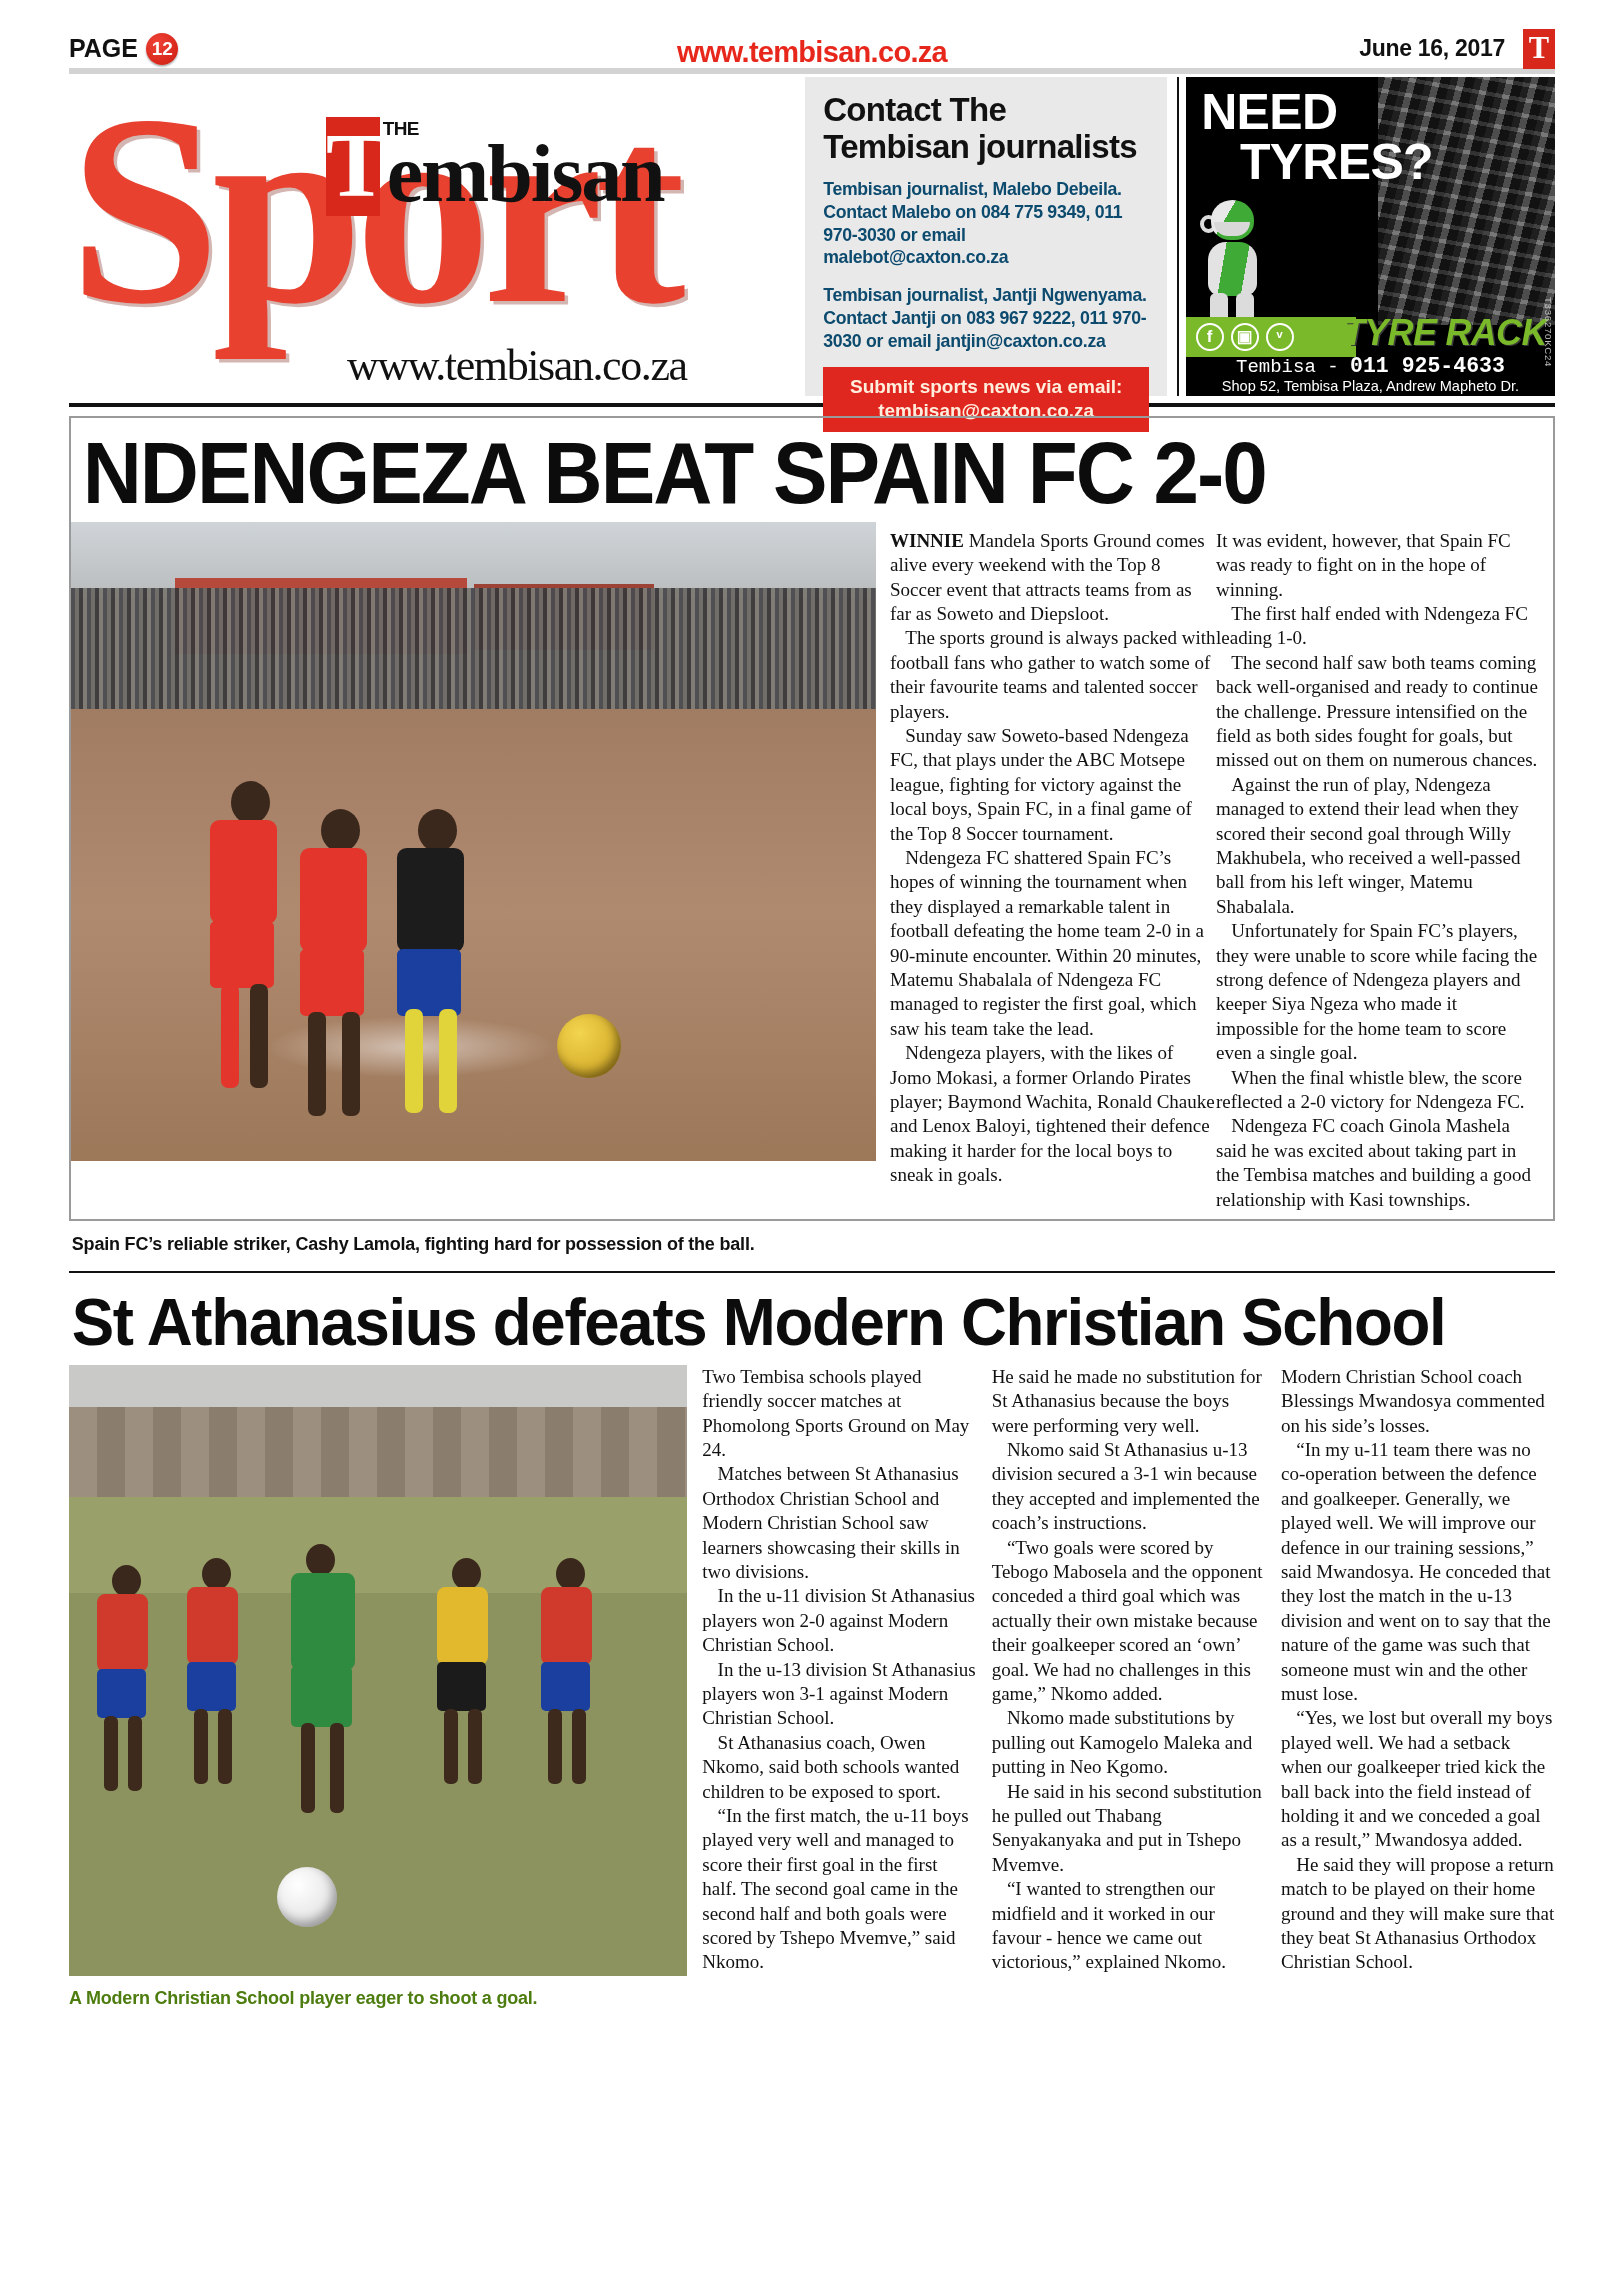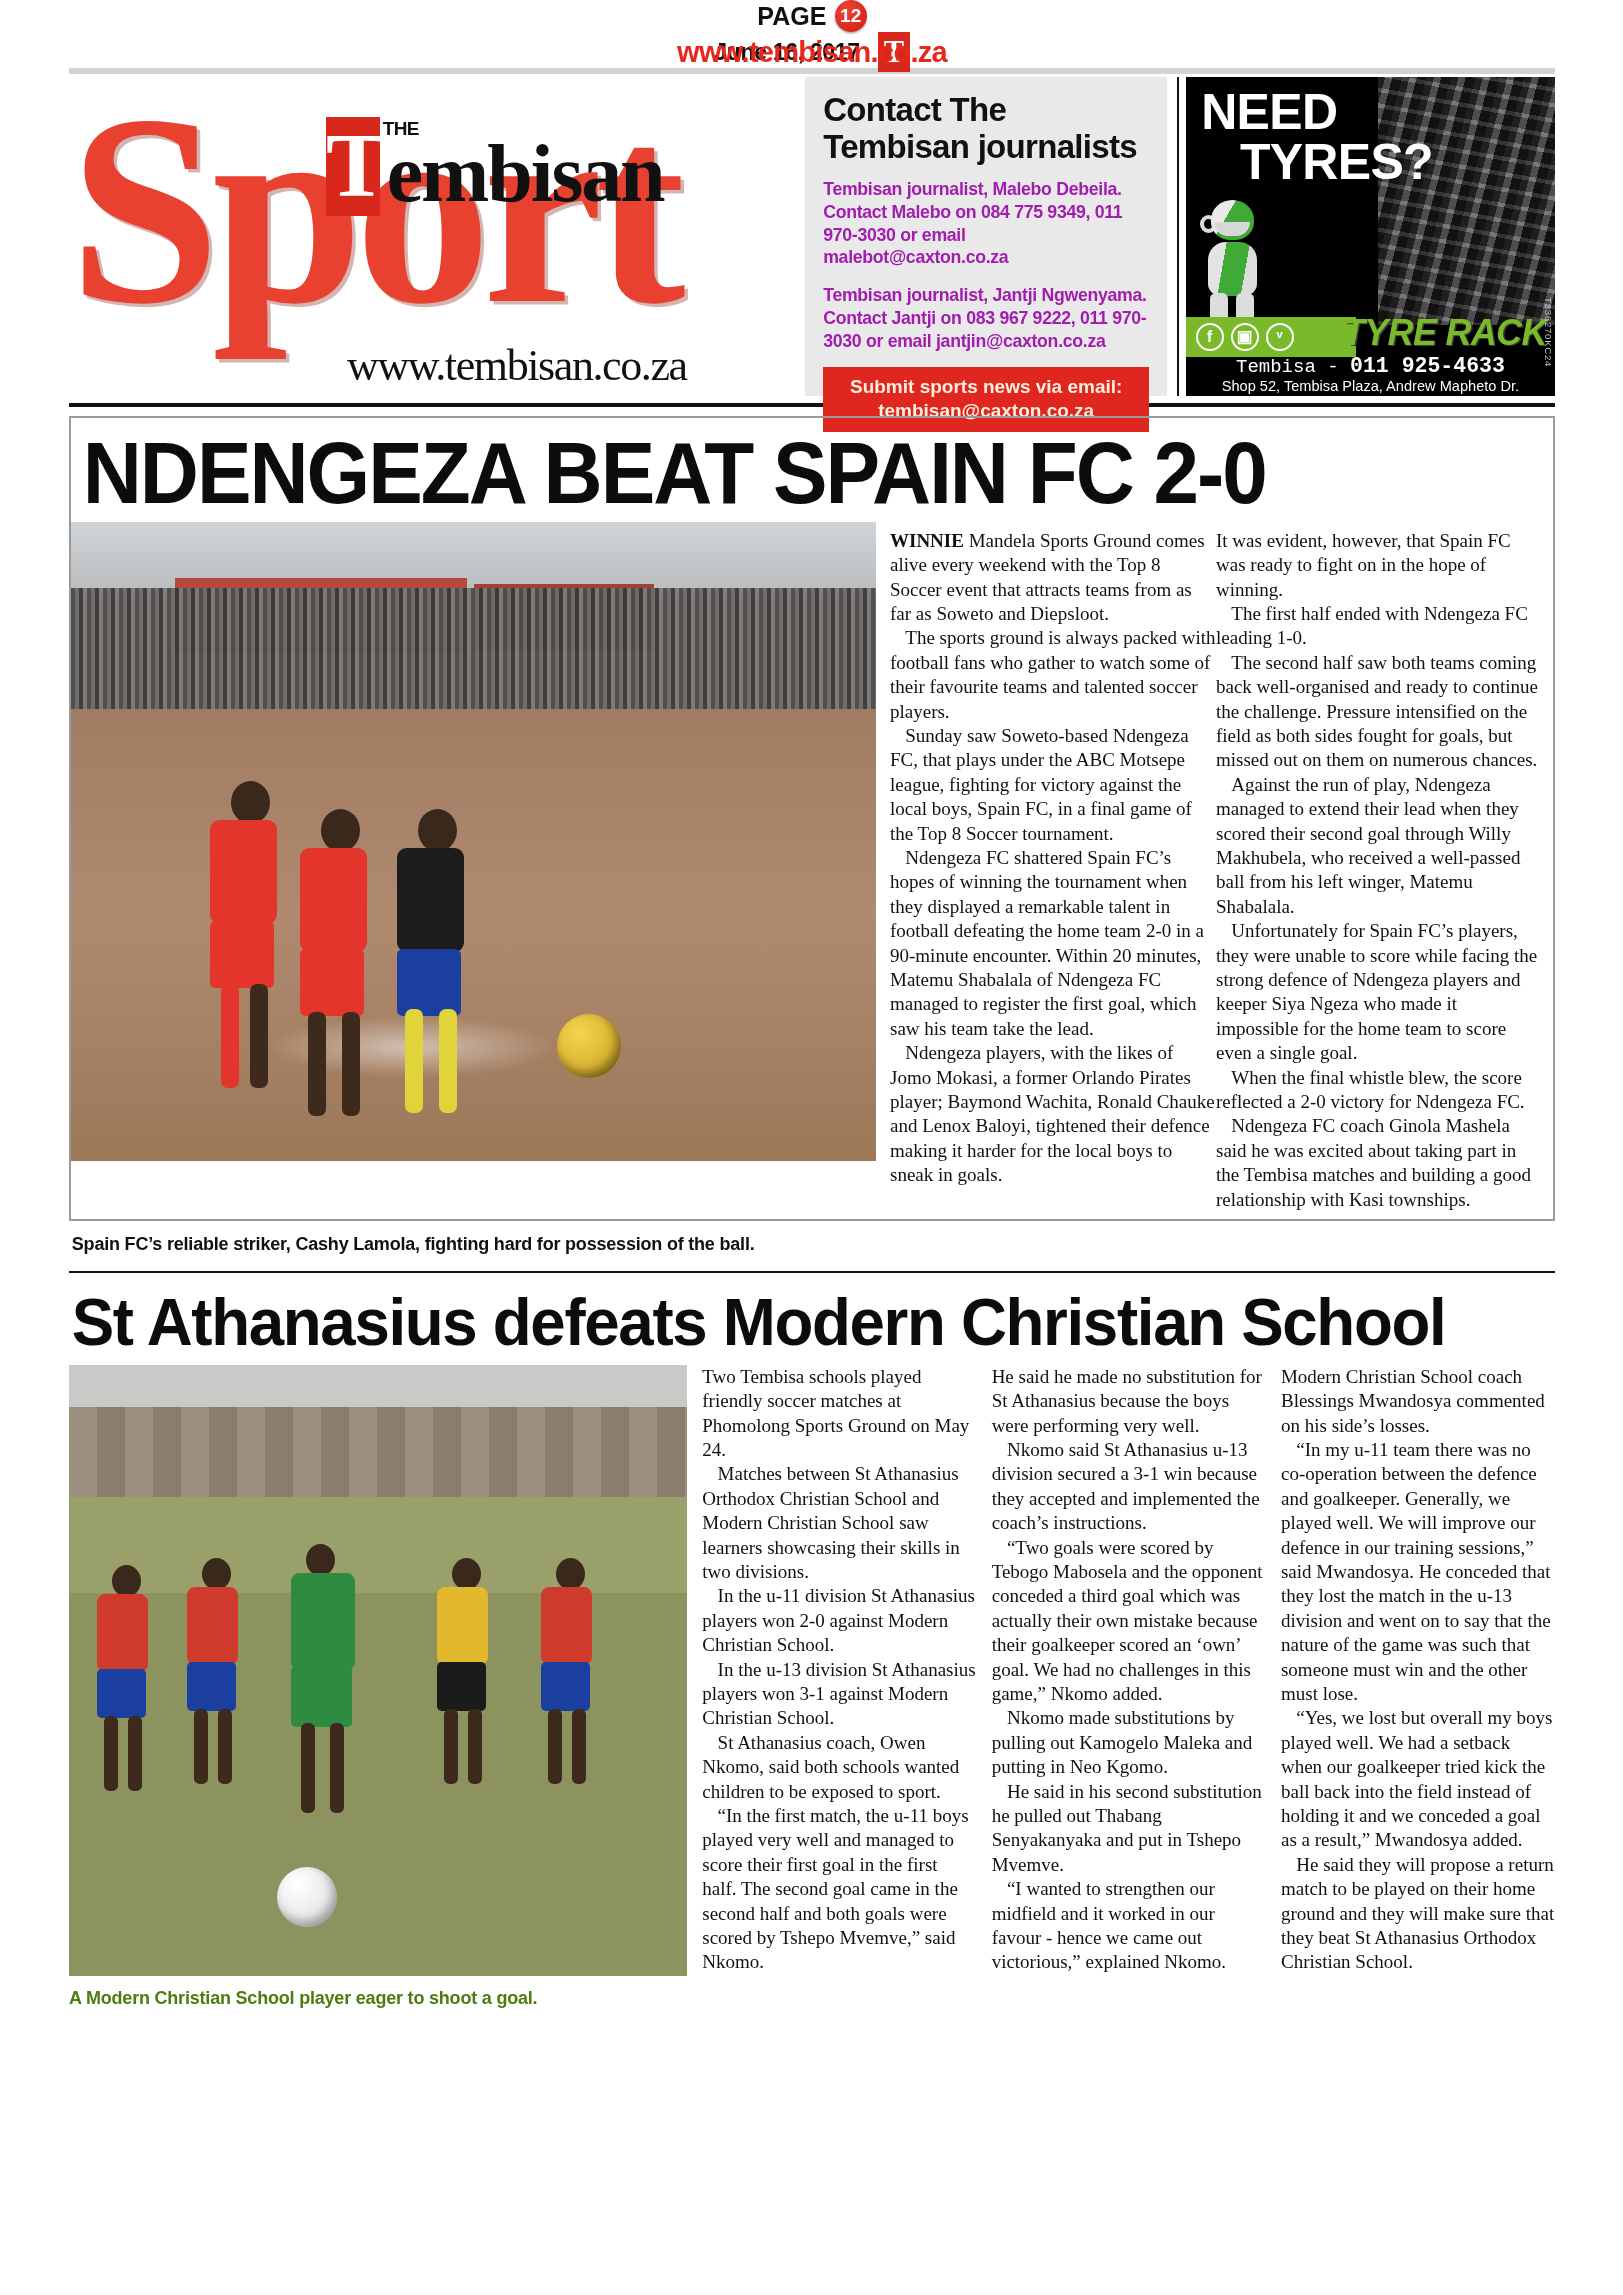--- a/index.html
+++ b/index.html
@@ -17,21 +17,21 @@
     background: #fff;
     padding: 0 69px;
   }
 
   
   .topbar {
     display: flex;
     align-items: center;
     justify-content: space-between;
     height: 62px;
-    flex-direction: column;
+    padding-top: 35px;
   }
   .page-flag {
     display: flex;
     align-items: center;
     gap: 8.3px;
   }
   .page-word {
     font-family: "Liberation Sans", sans-serif;
     font-weight: bold;
     font-size: 25px;
@@ -170,21 +170,21 @@
     line-height: 1.12;
     color: #111;
     letter-spacing: -0.7px;
     margin-bottom: 12.5px;
   }
   .contact-para {
     font-family: "Liberation Sans", sans-serif;
     font-weight: bold;
     font-size: 17.7px;
     line-height: 1.28;
-    color: #a21caf;
+    color: #0c4a6e;
     letter-spacing: -0.3px;
     margin-bottom: 15.3px;
   }
   .submit-bar {
     background: #e0271f;
     color: #ffeedd;
     font-family: "Liberation Sans", sans-serif;
     font-weight: bold;
     font-size: 19px;
     line-height: 1.25;

